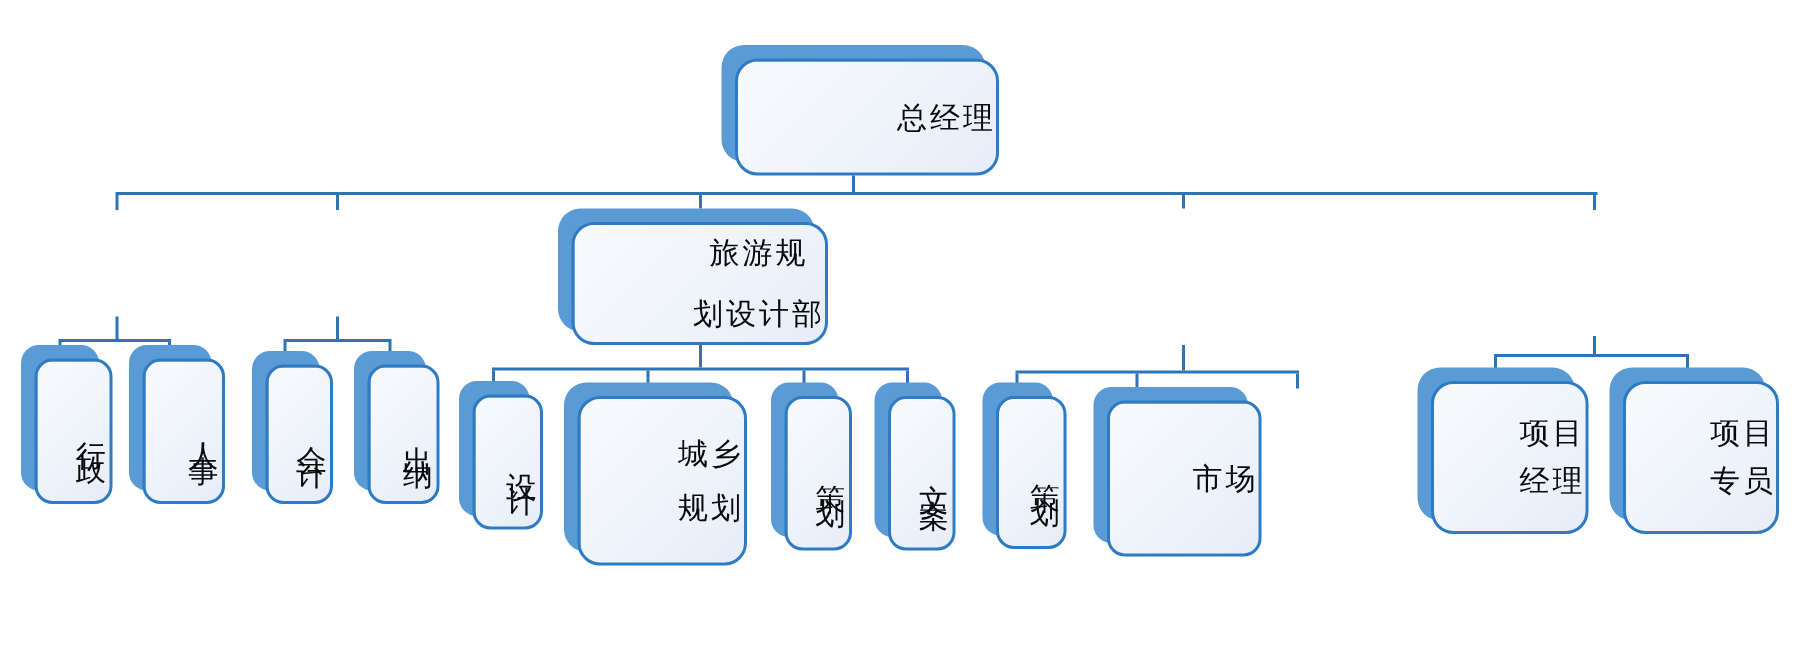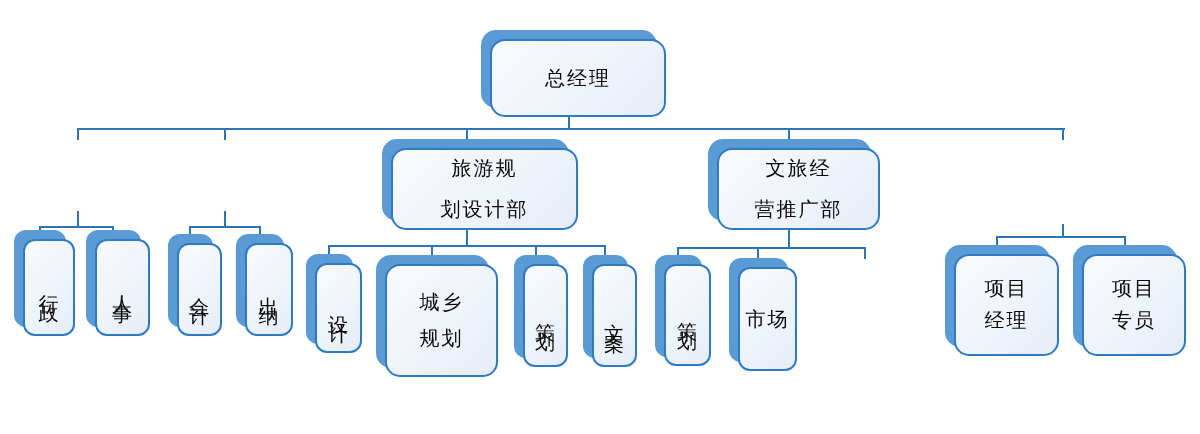--- a/index.html
+++ b/index.html
@@ -36,21 +36,21 @@
   .node .box{
     position:absolute;
     left:9px;top:9px;
     width:100%;height:100%;
     box-sizing:border-box;
     background:linear-gradient(135deg,var(--fill-a) 0%,#EFF4FB 55%,var(--fill-b) 100%);
     border:2px solid var(--border);
     border-radius:12px;
     display:flex;
     align-items:center;
-    justify-content:center;
+    justify-content:flex-end;
     text-align:center;
   }
   .node.big .shadow,.node.big .box{border-radius:15px;}
   .label{
     color:var(--text);
     font-size:20px;
     letter-spacing:2px;
     line-height:1.2;
     white-space:pre-line;
     user-select:none;
@@ -102,32 +102,25 @@
     <div class="conn" style="left: 1062px; top: 224px; width: 2px; height: 12px;"></div>
     <div class="conn" style="left: 996px; top: 236px; width: 130px; height: 2px;"></div>
     <div class="conn" style="left: 996px; top: 238px; width: 2px; height: 8px;"></div>
     <div class="conn" style="left: 1124px; top: 238px; width: 2px; height: 8px;"></div>
     <div class="node big" style="left: 481px; top: 30px; width: 176px; height: 78px;">
       <div class="shadow"></div>
       <div class="box">
         <span class="label">总经理</span>
       </div>
     </div>
-    <div class="node big" style="left: 382px; top: 139px; width: 171px; height: 82px; padding-left: 16px;">
+    <div class="node big" style="left: 372px; top: 139px; width: 171px; height: 82px;">
       <div class="shadow"></div>
       <div class="box">
         <span class="label lh200">旅游规
 划设计部</span>
-      </div>
-    </div>
-    <div class="node big" style="left: 708px; top: 139px; width: 163px; height: 82px;">
-      <div class="shadow"></div>
-      <div class="box">
-        <span class="label lh200">文旅经
-营推广部</span>
       </div>
     </div>
     <div class="node" style="left: 14px; top: 230px; width: 52px; height: 97px;">
       <div class="shadow"></div>
       <div class="box">
         <span class="label v">行政</span>
       </div>
     </div>
     <div class="node" style="left: 86px; top: 230px; width: 55px; height: 97px;">
       <div class="shadow"></div>
@@ -171,21 +164,21 @@
       <div class="box">
         <span class="label v">文案</span>
       </div>
     </div>
     <div class="node" style="left: 655px; top: 255px; width: 47px; height: 102px;">
       <div class="shadow"></div>
       <div class="box">
         <span class="label v">策划</span>
       </div>
     </div>
-    <div class="node" style="left: 729px; top: 258px; width: 59px; height: 104px;">
+    <div class="node" style="left: 729px; top: 258px; width: 59px; height: 104px; padding-left: 44px;">
       <div class="shadow"></div>
       <div class="box">
         <span class="label">市场</span>
       </div>
     </div>
     <div class="node big" style="left: 945px; top: 245px; width: 105px; height: 102px;">
       <div class="shadow"></div>
       <div class="box">
         <span class="label lh160">项目
 经理</span>

